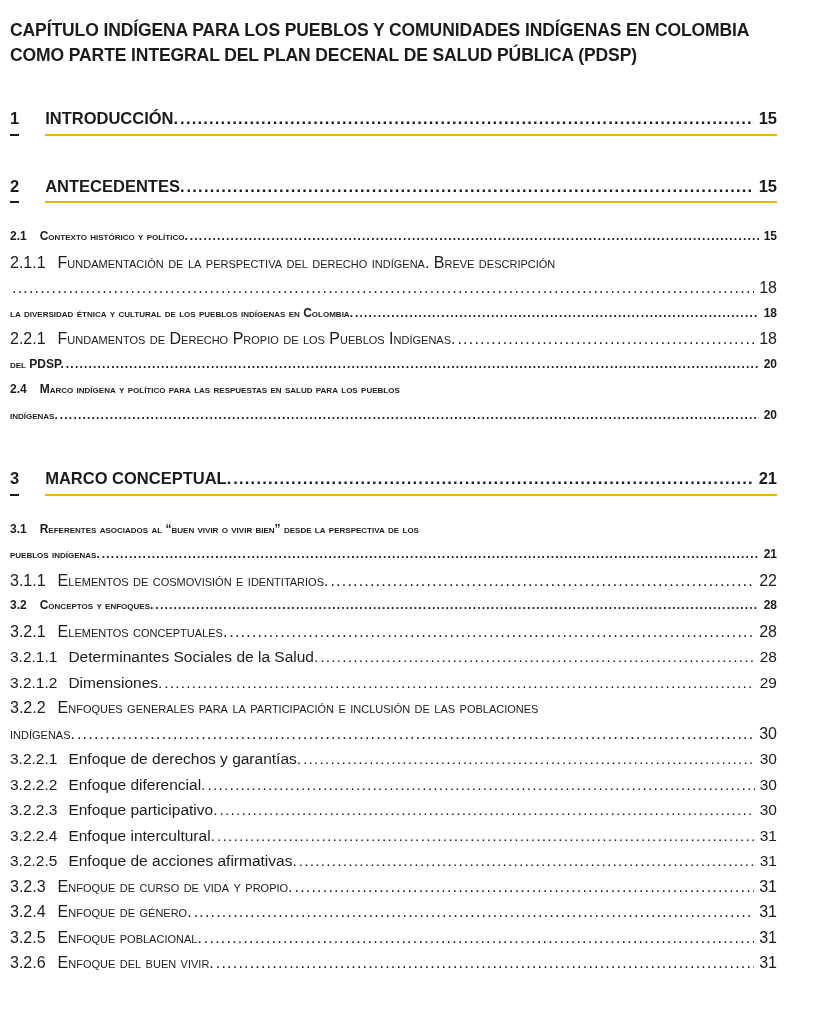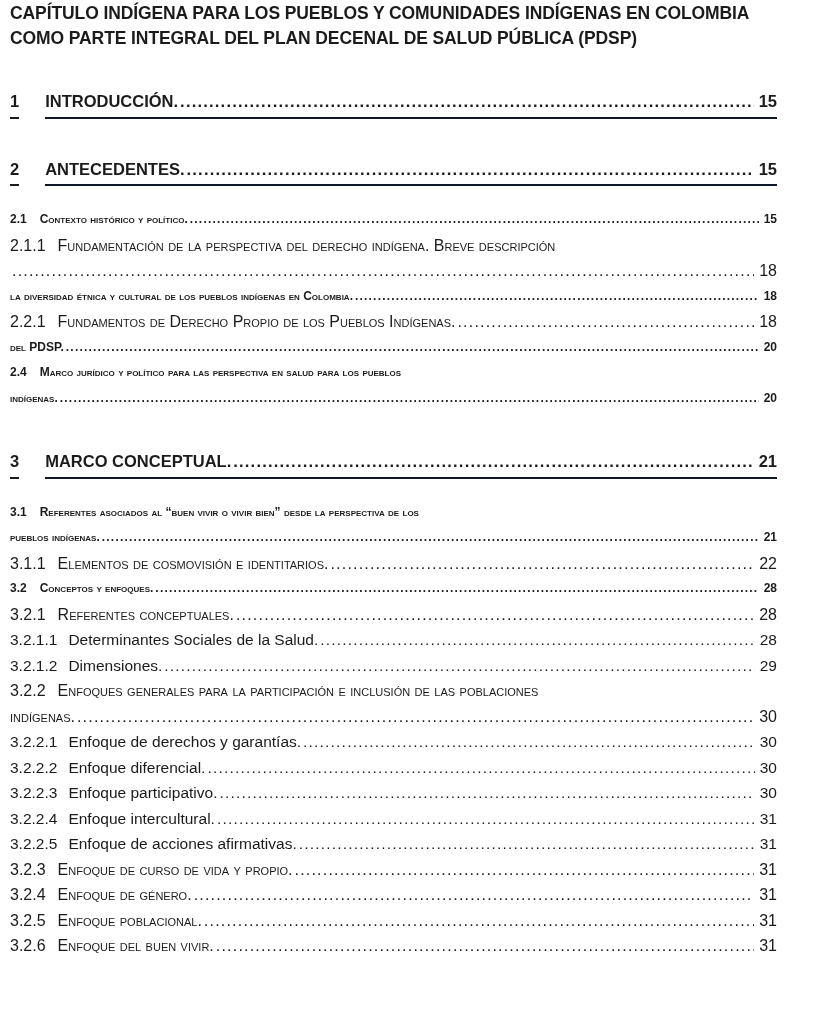--- a/index.html
+++ b/index.html
@@ -4,21 +4,21 @@
 <style>
   * { box-sizing: border-box; }
   html, body { margin: 0; padding: 0; }
   body {
     width: 823px; height: 1024px;
     background: #ffffff;
     color: #1b1b1b;
     font-family: "Liberation Sans", sans-serif;
     overflow: hidden;
   }
-  .page { padding: 1px 46px 0 10px; }
+  .page { padding: 18px 46px 0 10px; }
 
   .doc-title {
     font-size: 17.5px;
     font-weight: 700;
     line-height: 25px;
     letter-spacing: -0.1px;
     margin: 0 0 32px 0;
     white-space: nowrap;
   }
 
@@ -51,21 +51,21 @@
     margin: 38px 0 21px 0;
     font-weight: 700;
     font-size: 16.5px;
   }
   .level-1 .toc-num {
     margin-right: 26px;
     border-bottom: 2px solid #1b1b1b;
     padding-bottom: 2px;
   }
   .level-1 .toc-rest {
-    border-bottom: 2px solid #0f172a;
+    border-bottom: 2px solid #eab308;
     padding-bottom: 2px;
   }
 
   .level-2 { font-weight: 700; font-variant: small-caps; font-size: 12px; }
   .level-2 .toc-num { margin-right: 13px; }
 
   .level-3 { font-weight: 400; font-variant: small-caps; font-size: 16px; text-align: right; }
   .level-3 .toc-num { margin-right: 12px; }
 
   .level-4 { font-weight: 400; font-size: 15.5px; }
@@ -151,21 +151,21 @@
             <span class="toc-text"><span>del PDSP.</span></span>
             <span class="toc-dots">....................................................................................................................................................................................................................................................................</span>
             <span class="toc-page">20</span>
           </span>
         </div>
       </div>
       <div class="toc-entry level-2">
         <div class="toc-line">
           <span class="toc-num">2.4</span>
           <span class="toc-rest">
-            <span class="toc-text"><span>Marco jurídico y político para las perspectiva en salud para los pueblos</span></span>
+            <span class="toc-text"><span>Marco indígena y político para las respuestas en salud para los pueblos</span></span>
           </span>
         </div>
         <div class="toc-line">
           <span class="toc-rest">
             <span class="toc-text"><span>indígenas.</span></span>
             <span class="toc-dots">....................................................................................................................................................................................................................................................................</span>
             <span class="toc-page">20</span>
           </span>
         </div>
       </div>
@@ -211,21 +211,21 @@
             <span class="toc-text"><span>Conceptos y enfoques.</span></span>
             <span class="toc-dots">....................................................................................................................................................................................................................................................................</span>
             <span class="toc-page">28</span>
           </span>
         </div>
       </div>
       <div class="toc-entry level-3">
         <div class="toc-line">
           <span class="toc-num">3.2.1</span>
           <span class="toc-rest">
-            <span class="toc-text"><span>Referentes conceptuales.</span></span>
+            <span class="toc-text"><span>Elementos conceptuales.</span></span>
             <span class="toc-dots">....................................................................................................................................................................................................................................................................</span>
             <span class="toc-page">28</span>
           </span>
         </div>
       </div>
       <div class="toc-entry level-4">
         <div class="toc-line">
           <span class="toc-num">3.2.1.1</span>
           <span class="toc-rest">
             <span class="toc-text"><span>Determinantes Sociales de la Salud.</span></span>

